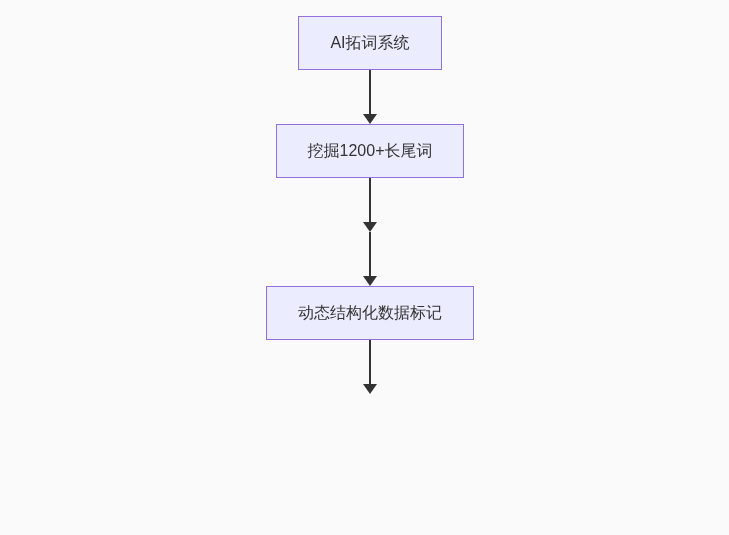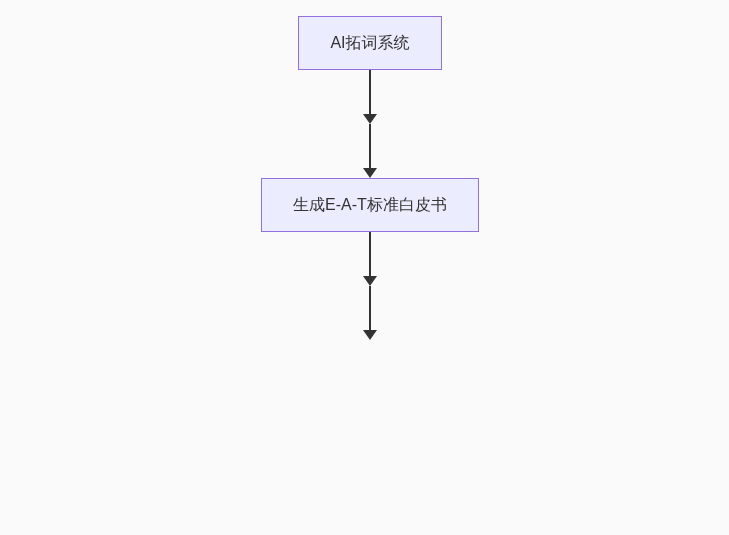--- a/index.html
+++ b/index.html
@@ -72,36 +72,39 @@
 
     <div class="node">
       <span>AI拓词系统</span>
     </div>
 
     <div class="connector">
       <div class="line"></div>
       <div class="arrowhead"></div>
     </div>
 
-
-    <div class="connector">
-      <div class="line"></div>
-      <div class="arrowhead"></div>
-    </div>
-
     <div class="node">
-      <span>生成E-A-T标准白皮书</span>
+      <span>挖掘1200+长尾词</span>
     </div>
 
     <div class="connector">
       <div class="line"></div>
       <div class="arrowhead"></div>
     </div>
 
 
     <div class="connector">
       <div class="line"></div>
       <div class="arrowhead"></div>
     </div>
 
+    <div class="node">
+      <span>动态结构化数据标记</span>
+    </div>
+
+    <div class="connector">
+      <div class="line"></div>
+      <div class="arrowhead"></div>
+    </div>
+
 
   </div>
 </div>
 
 </body></html>

